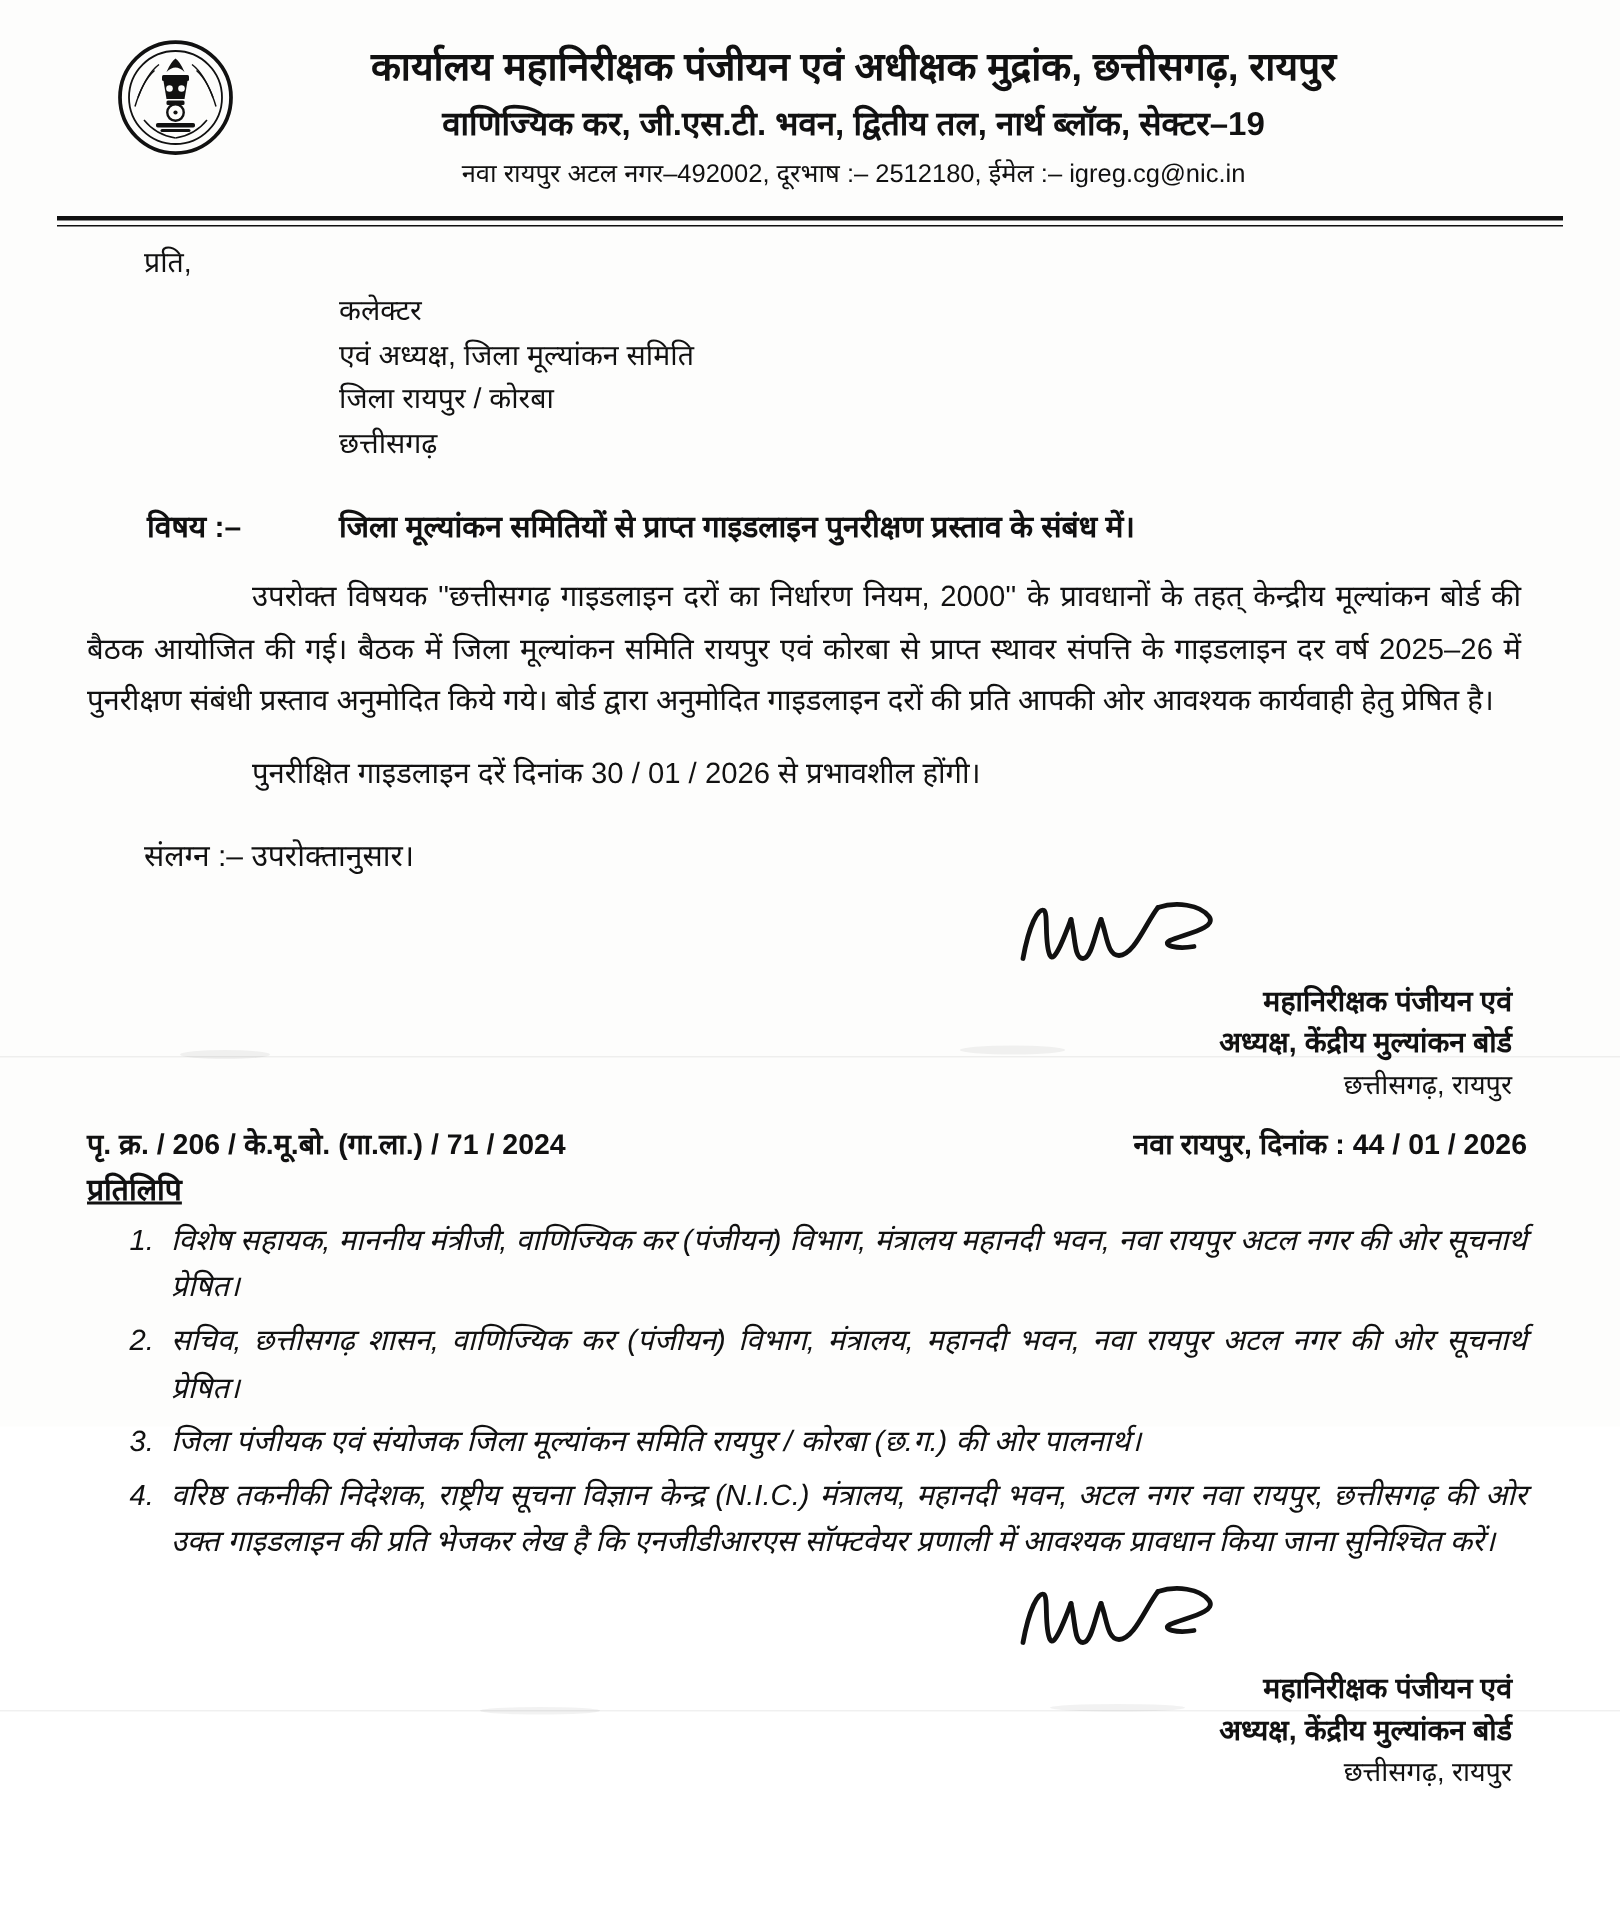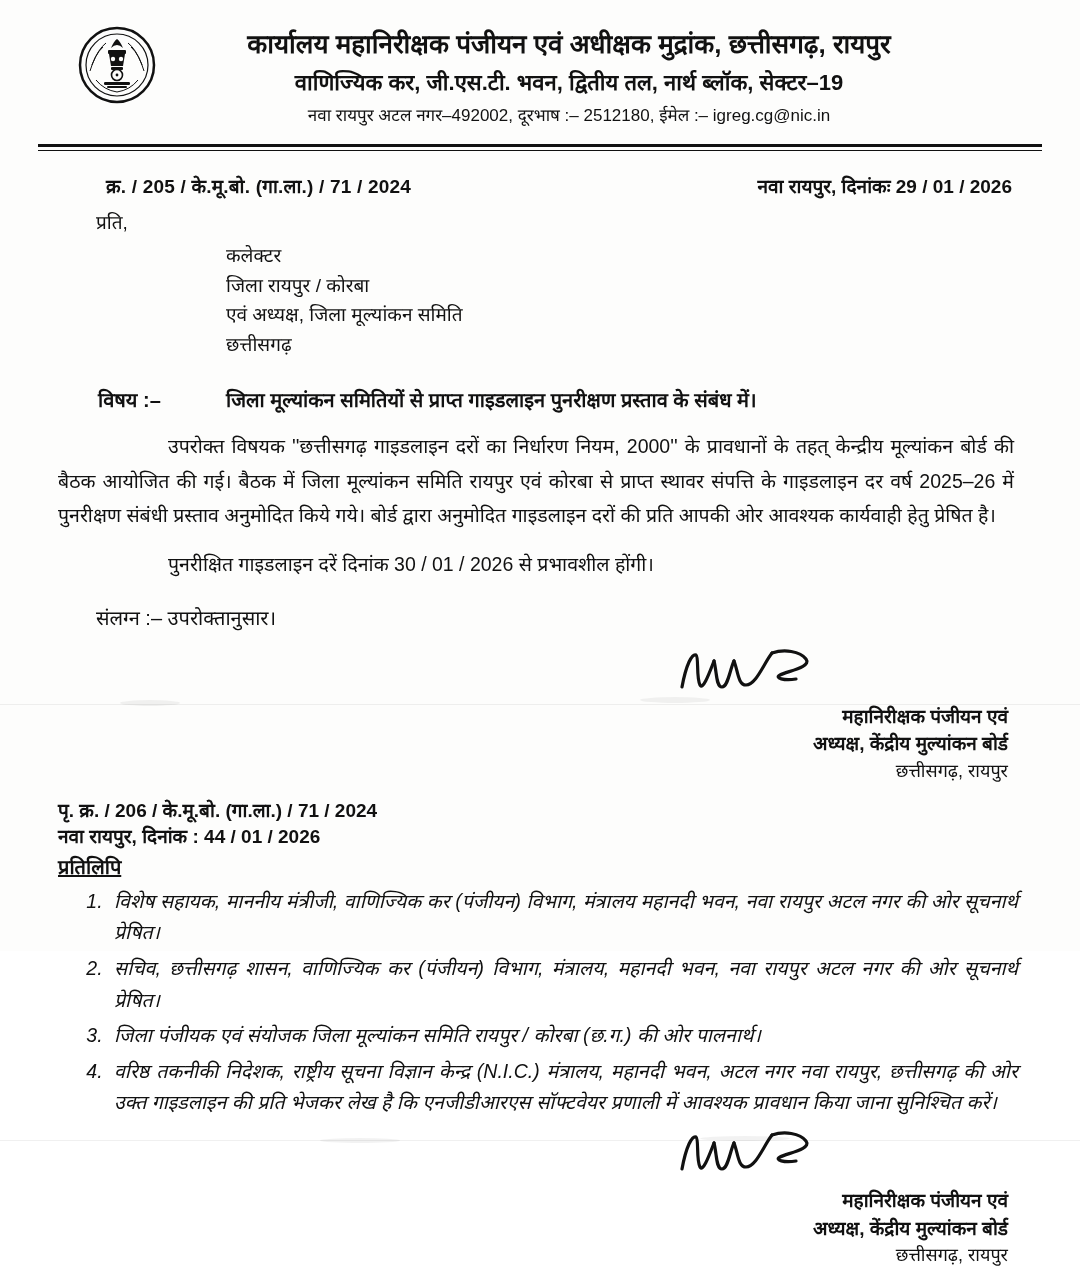--- a/index.html
+++ b/index.html
@@ -158,23 +158,23 @@
     font-weight: bold;
     font-size: 19px;
     line-height: 1.45;
   }
   .sign-line3 {
     font-size: 18px;
     line-height: 1.5;
   }
   .copy-head-row {
     display: flex;
+    justify-content: space-between;
     align-items: baseline;
     margin-top: 12px;
-    flex-direction: column;
   }
   .copy-ref {
     font-weight: bold;
     font-size: 19px;
   }
   .copy-date {
     font-weight: bold;
     font-size: 19px;
   }
   .copy-title {
@@ -248,31 +248,27 @@
     </div>
     <div class="lh-line1">कार्यालय महानिरीक्षक पंजीयन एवं अधीक्षक मुद्रांक, छत्तीसगढ़, रायपुर</div>
     <div class="lh-line2">वाणिज्यिक कर, जी.एस.टी. भवन, द्वितीय तल, नार्थ ब्लॉक, सेक्टर–19</div>
     <div class="lh-line3">नवा रायपुर अटल नगर–492002, दूरभाष :– 2512180, ईमेल :–  igreg.cg@nic.in</div>
   </div>
   <div class="rule-thick"></div>
   <div class="rule-thin"></div>
 
   <div class="body-wrap">
 
-    <div class="row-between">
-      <div class="ref-no">क्र. / 205 / के.मू.बो. (गा.ला.) / 71 / 2024</div>
-      <div class="place-date">नवा रायपुर, दिनांकः 29 / 01 / 2026</div>
-    </div>
 
     <div class="to-label">प्रति,</div>
 
     <div class="addressee">
       <div>कलेक्टर</div>
+      <div>एवं अध्यक्ष, जिला मूल्यांकन समिति</div>
       <div>जिला रायपुर / कोरबा</div>
-      <div>एवं अध्यक्ष, जिला मूल्यांकन समिति</div>
       <div>छत्तीसगढ़</div>
     </div>
 
     <div class="subject-row">
       <div class="subject-label">विषय :–</div>
       <div class="subject-text">जिला मूल्यांकन समितियों से प्राप्त गाइडलाइन पुनरीक्षण प्रस्ताव के संबंध में।</div>
     </div>
 
 
     <div class="para indent">उपरोक्त विषयक ''छत्तीसगढ़ गाइडलाइन दरों का निर्धारण नियम, 2000'' के प्रावधानों के तहत् केन्द्रीय मूल्यांकन बोर्ड की बैठक आयोजित की गई। बैठक में जिला मूल्यांकन समिति रायपुर एवं कोरबा से प्राप्त स्थावर संपत्ति के गाइडलाइन दर वर्ष 2025–26 में पुनरीक्षण संबंधी प्रस्ताव अनुमोदित किये गये। बोर्ड द्वारा अनुमोदित गाइडलाइन दरों की प्रति आपकी ओर आवश्यक कार्यवाही हेतु प्रेषित है।</div>

